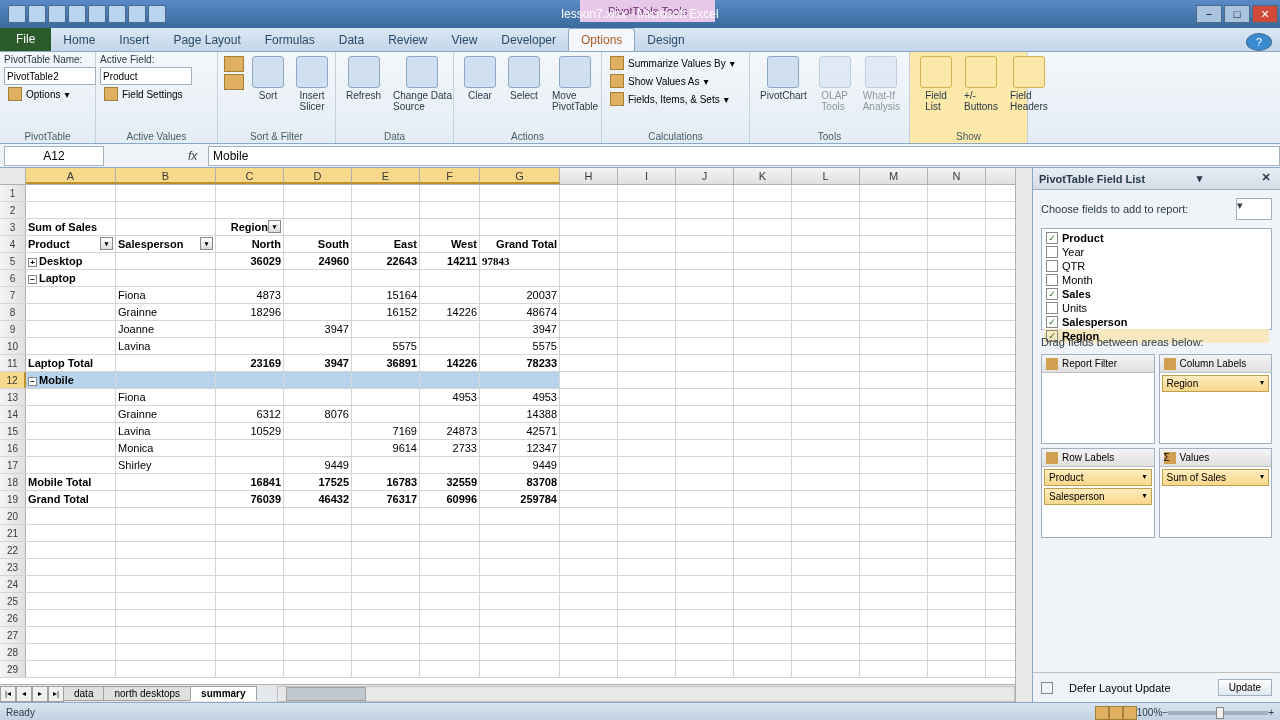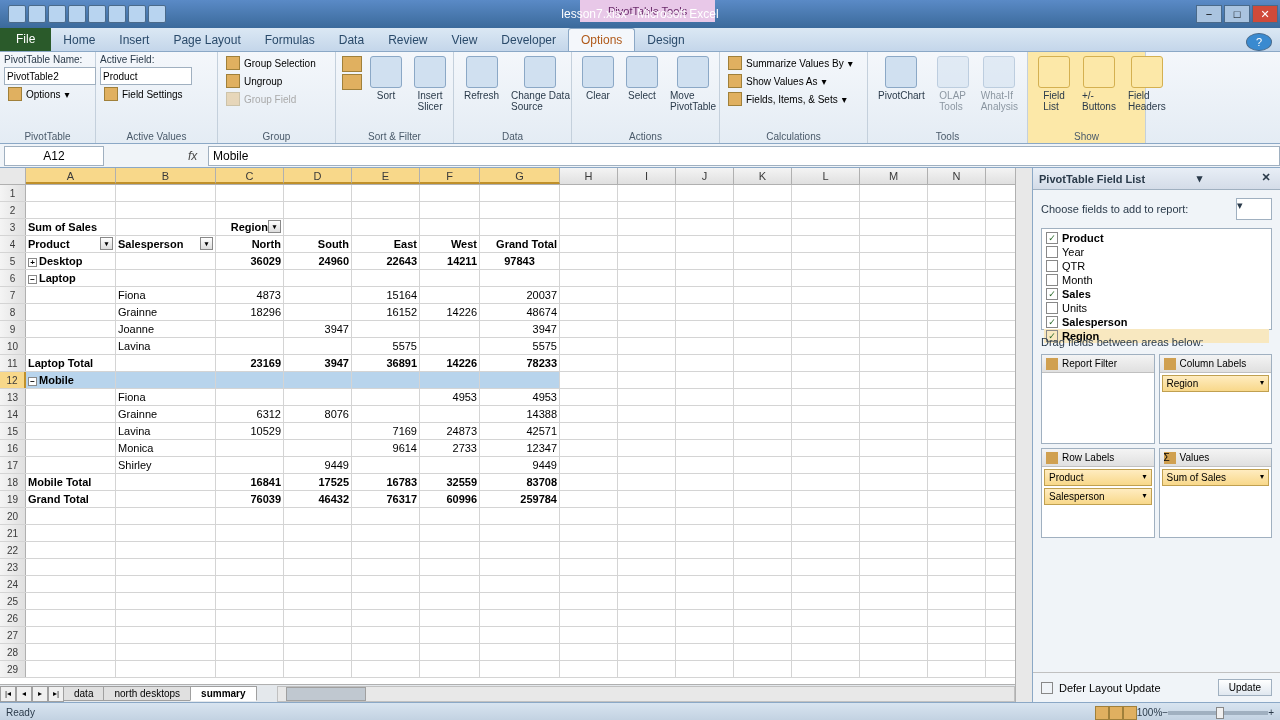--- a/index.html
+++ b/index.html
@@ -72,21 +72,21 @@
 .field-item.sel { background: #f8e8c0; }
 .checkbox { width: 12px; height: 12px; border: 1px solid #888; display: inline-flex; align-items: center; justify-content: center; font-size: 9px; color: #2a6a2a; }
 .drag-label { padding: 6px 8px; color: #2a3a4a; }
 .drop-areas { display: grid; grid-template-columns: 1fr 1fr; grid-template-rows: 90px 90px; gap: 4px; padding: 0 8px; }
 .drop-zone { border: 1px solid #a0b0c0; background: #fff; display: flex; flex-direction: column; }
 .dz-header { height: 18px; background: linear-gradient(#f4f4f4,#e0e0e0); border-bottom: 1px solid #c0c0c0; padding: 0 4px; display: flex; align-items: center; gap: 4px; font-size: 10px; }
 .dz-icon { width: 12px; height: 12px; background: #d0a050; }
 .dz-body { flex: 1; padding: 2px; }
 .dz-item { background: linear-gradient(#ffecc0, #f8d88a); border: 1px solid #c0a050; padding: 2px 18px 2px 4px; margin-bottom: 2px; font-size: 10px; position: relative; }
 .dz-item::after { content: "▾"; position: absolute; right: 4px; top: 2px; font-size: 8px; }
-.fp-footer { padding: 6px 8px; display: flex; align-items: center; gap: 6px; border-top: 1px solid #c0c0c0; margin-top: auto; }
+.fp-footer { padding: 6px 8px; display: flex; align-items: center; gap: 16px; border-top: 1px solid #c0c0c0; margin-top: auto; }
 .update-btn { padding: 2px 10px; border: 1px solid #a0b0c0; background: linear-gradient(#fff,#e0e8f0); margin-left: auto; font-size: 10px; }
 
 
 .sheet-tabs { height: 18px; background: #e4e8ec; border-top: 1px solid #b0b0b0; display: flex; align-items: center; }
 .nav-btn { width: 16px; height: 16px; border: 1px solid #a0a0a0; background: #f0f0f0; font-size: 8px; text-align: center; line-height: 14px; }
 .sheet-tab { padding: 1px 10px; border: 1px solid #a0a0a0; background: #e0e0e0; font-size: 10px; margin-left: -1px; }
 .sheet-tab.active { background: #fff; font-weight: bold; border-bottom: 1px solid #fff; }
 .hscroll { flex: 1; height: 16px; background: #e8e8e8; margin-left: 20px; border: 1px solid #c0c0c0; position: relative; }
 .hscroll-thumb { position: absolute; left: 8px; width: 80px; height: 14px; background: #c0c8d0; border: 1px solid #a0a0a0; }
 
@@ -150,37 +150,20 @@
   <div class="ribbon-group" style="width:122px;">
     <div class="group-body" style="flex-direction:column;">
       <span class="small-label">Active Field:</span>
       <input class="small-input" value="Product" style="">
       <div class="ribbon-small-btn">
           <span class="small-icon"></span>
           <span>Field Settings</span>
         </div>
     </div>
     <div class="group-label">Active Values</div>
-  </div>
-  <div class="ribbon-group" style="width:118px;">
-    <div class="group-body" style="flex-direction:column;">
-      <div class="ribbon-small-btn">
-          <span class="small-icon"></span>
-          <span>Group Selection</span>
-        </div>
-      <div class="ribbon-small-btn">
-          <span class="small-icon"></span>
-          <span>Ungroup</span>
-        </div>
-      <div class="ribbon-small-btn" style="color:#aaa;">
-          <span class="small-icon" style="opacity:0.4;"></span>
-          <span>Group Field</span>
-        </div>
-    </div>
-    <div class="group-label">Group</div>
   </div>
   <div class="ribbon-group" style="width:118px;">
     <div class="group-body">
       <div style="display:flex;flex-direction:column;gap:2px;padding:2px;">
         <div class="small-icon" style="width:20px;height:16px;"></div>
         <div class="small-icon" style="width:20px;height:16px;"></div>
       </div>
       <div class="ribbon-btn">
           <div class="ribbon-btn-icon"></div>
           <span>Sort</span>
@@ -372,21 +355,21 @@
           <div class="cell pt-bold" style="width: 58px;"></div>
         </div>
         <div class="row">
           <div class="row-h">5</div>
           <div class="cell pt-bold" style="width: 90px;"><span class="pt-expand">+</span>Desktop</div>
           <div class="cell pt-bold" style="width: 100px;"></div>
           <div class="cell pt-bold" style="width: 68px; text-align: right;">36029</div>
           <div class="cell pt-bold" style="width: 68px; text-align: right;">24960</div>
           <div class="cell pt-bold" style="width: 68px; text-align: right;">22643</div>
           <div class="cell pt-bold" style="width: 60px; text-align: right;">14211</div>
-          <div class="cell pt-bold" style="width: 80px; text-align: center;">97843</div>
+          <div class="cell pt-bold" style="width: 80px; text-align: left; font-family: Liberation Serif, serif;">97843</div>
           <div class="cell pt-bold" style="width: 58px;"></div>
           <div class="cell pt-bold" style="width: 58px;"></div>
           <div class="cell pt-bold" style="width: 58px;"></div>
           <div class="cell pt-bold" style="width: 58px;"></div>
           <div class="cell pt-bold" style="width: 68px;"></div>
           <div class="cell pt-bold" style="width: 68px;"></div>
           <div class="cell pt-bold" style="width: 58px;"></div>
         </div>
         <div class="row">
           <div class="row-h">6</div>

